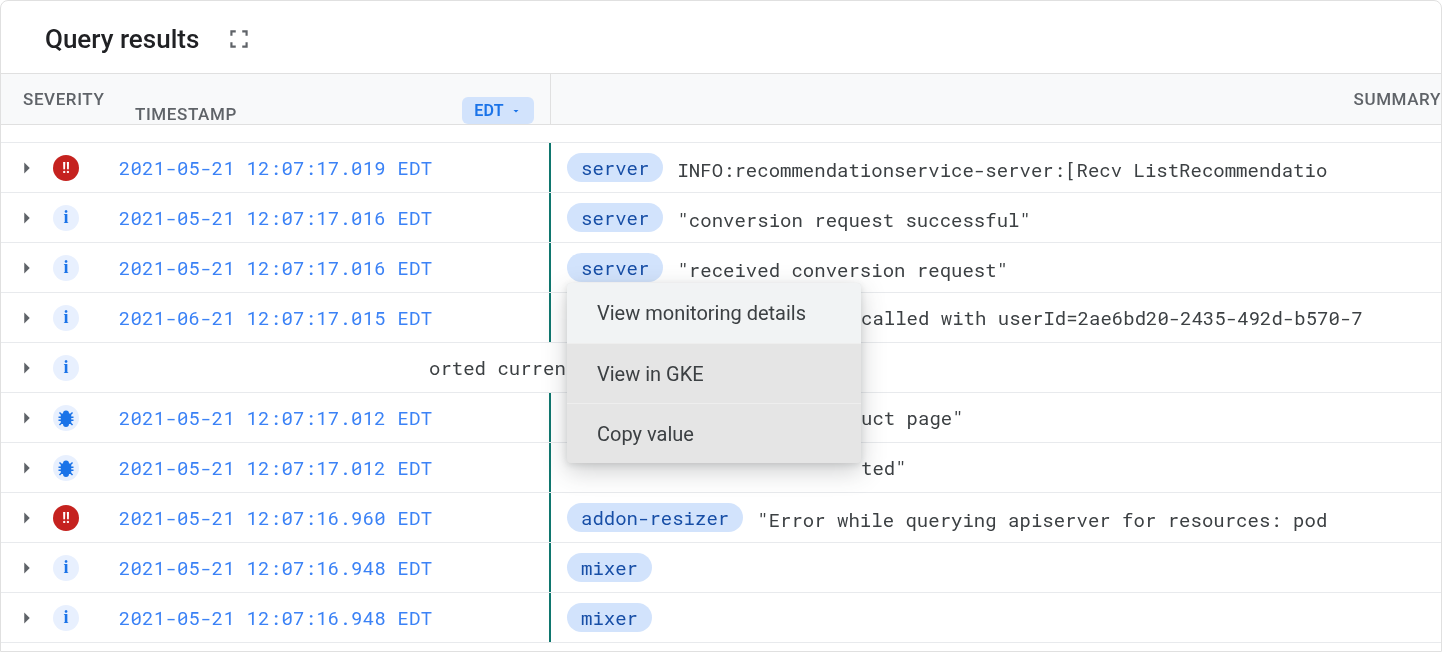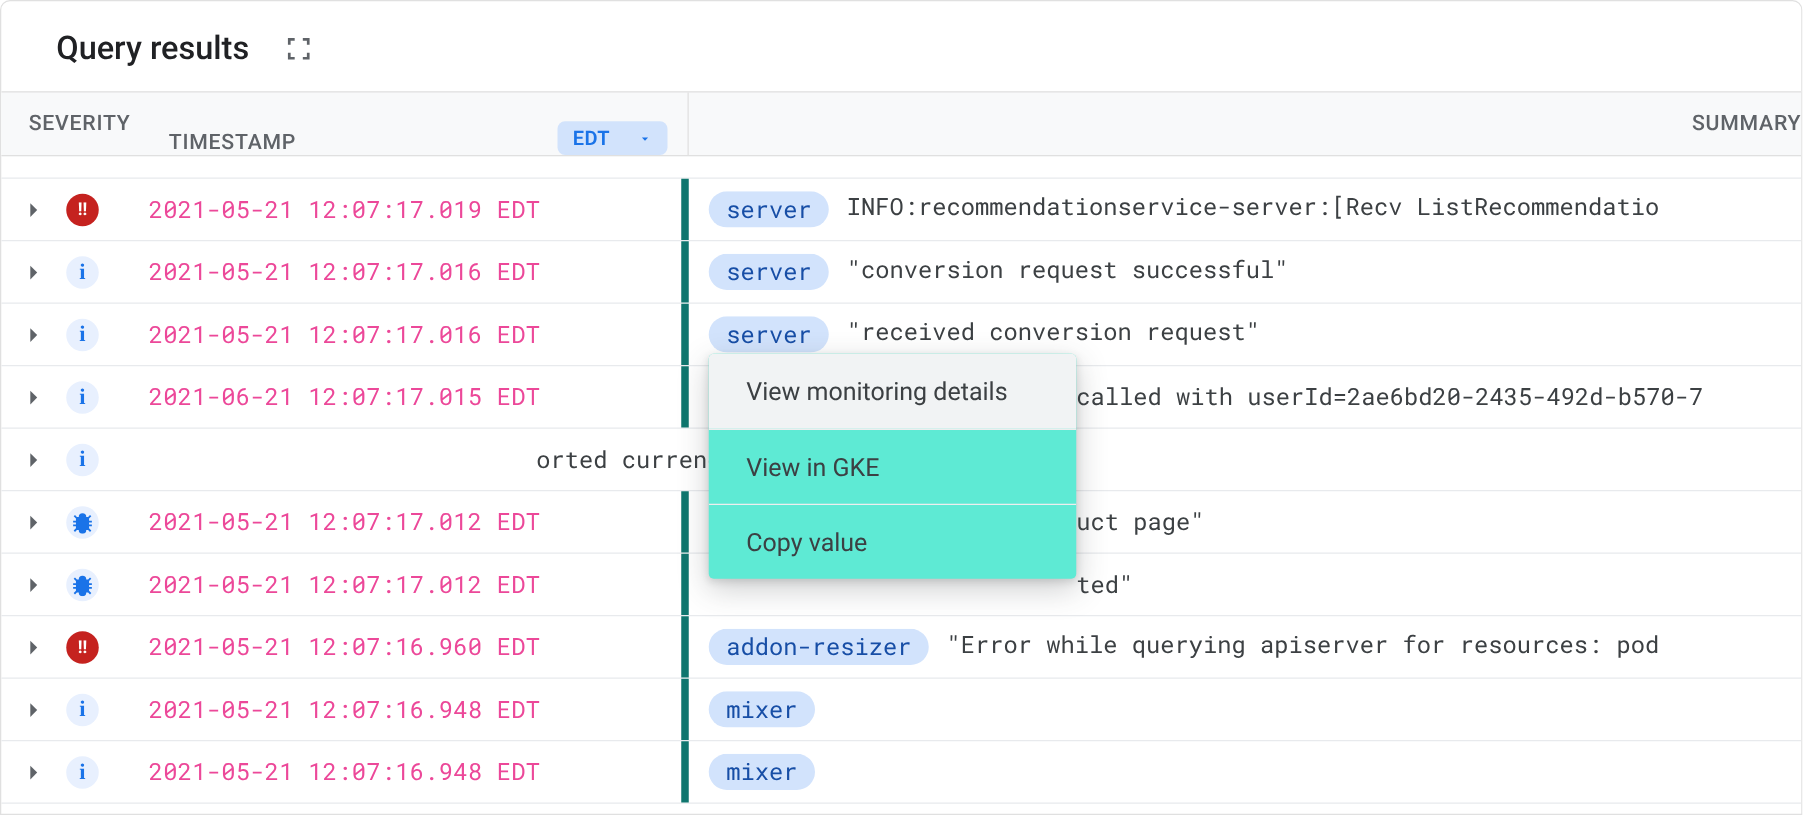--- a/index.html
+++ b/index.html
@@ -66,21 +66,21 @@
     height: 100%;
   }
   .col-summary {
     flex: 1;
     padding-left: 16px;
     text-align: right;
   }
   .tz-chip {
     display: inline-flex;
     align-items: center;
-    gap: 22px;
+    gap: 6px;
     background: #d2e3fc;
     color: #1a73e8;
     font-weight: 600;
     font-size: 16px;
     padding: 4px 12px;
     border-radius: 6px;
     letter-spacing: 0.3px;
     cursor: pointer;
   }
   .tz-chip svg { fill: #1a73e8; }
@@ -139,32 +139,32 @@
     font-size: 18px;
   }
   .sev-debug {
     background: #e8f0fe;
     color: #1a73e8;
   }
   .cell-ts {
     width: 432px;
     font-family: "Roboto Mono", ui-monospace, Menlo, Consolas, monospace;
     font-size: 19px;
-    color: #ec4899;
+    color: #3b82f6;
     letter-spacing: 0.2px;
     height: 100%;
     display: flex;
     align-items: center;
-    border-right: 6px solid #0f766e;
+    border-right: 2px solid #0f766e;
     text-align: right;
   }
   .cell-summary {
     flex: 1;
     display: flex;
-    align-items: flex-start;
+    align-items: flex-end;
     gap: 14px;
     padding-left: 16px;
     font-family: "Roboto Mono", ui-monospace, Menlo, Consolas, monospace;
     color: #3c4043;
     white-space: nowrap;
     overflow: hidden;
   }
   .tag {
     display: inline-flex;
     align-items: center;
@@ -174,21 +174,21 @@
     font-size: 19px;
     padding: 2px 14px;
     border-radius: 16px;
     cursor: pointer;
   }
   .context-menu {
     position: absolute;
     left: 566px;
     top: 282px;
     width: 294px;
-    background: #5eead4;
+    background: #e5e5e5;
     border-radius: 4px;
     box-shadow: 0 2px 6px rgba(60,64,67,0.15), 0 8px 24px rgba(60,64,67,0.25);
     display: flex;
     flex-direction: column;
     overflow: hidden;
     z-index: 10;
   }
   .context-item {
     height: 60px;
     display: flex;

